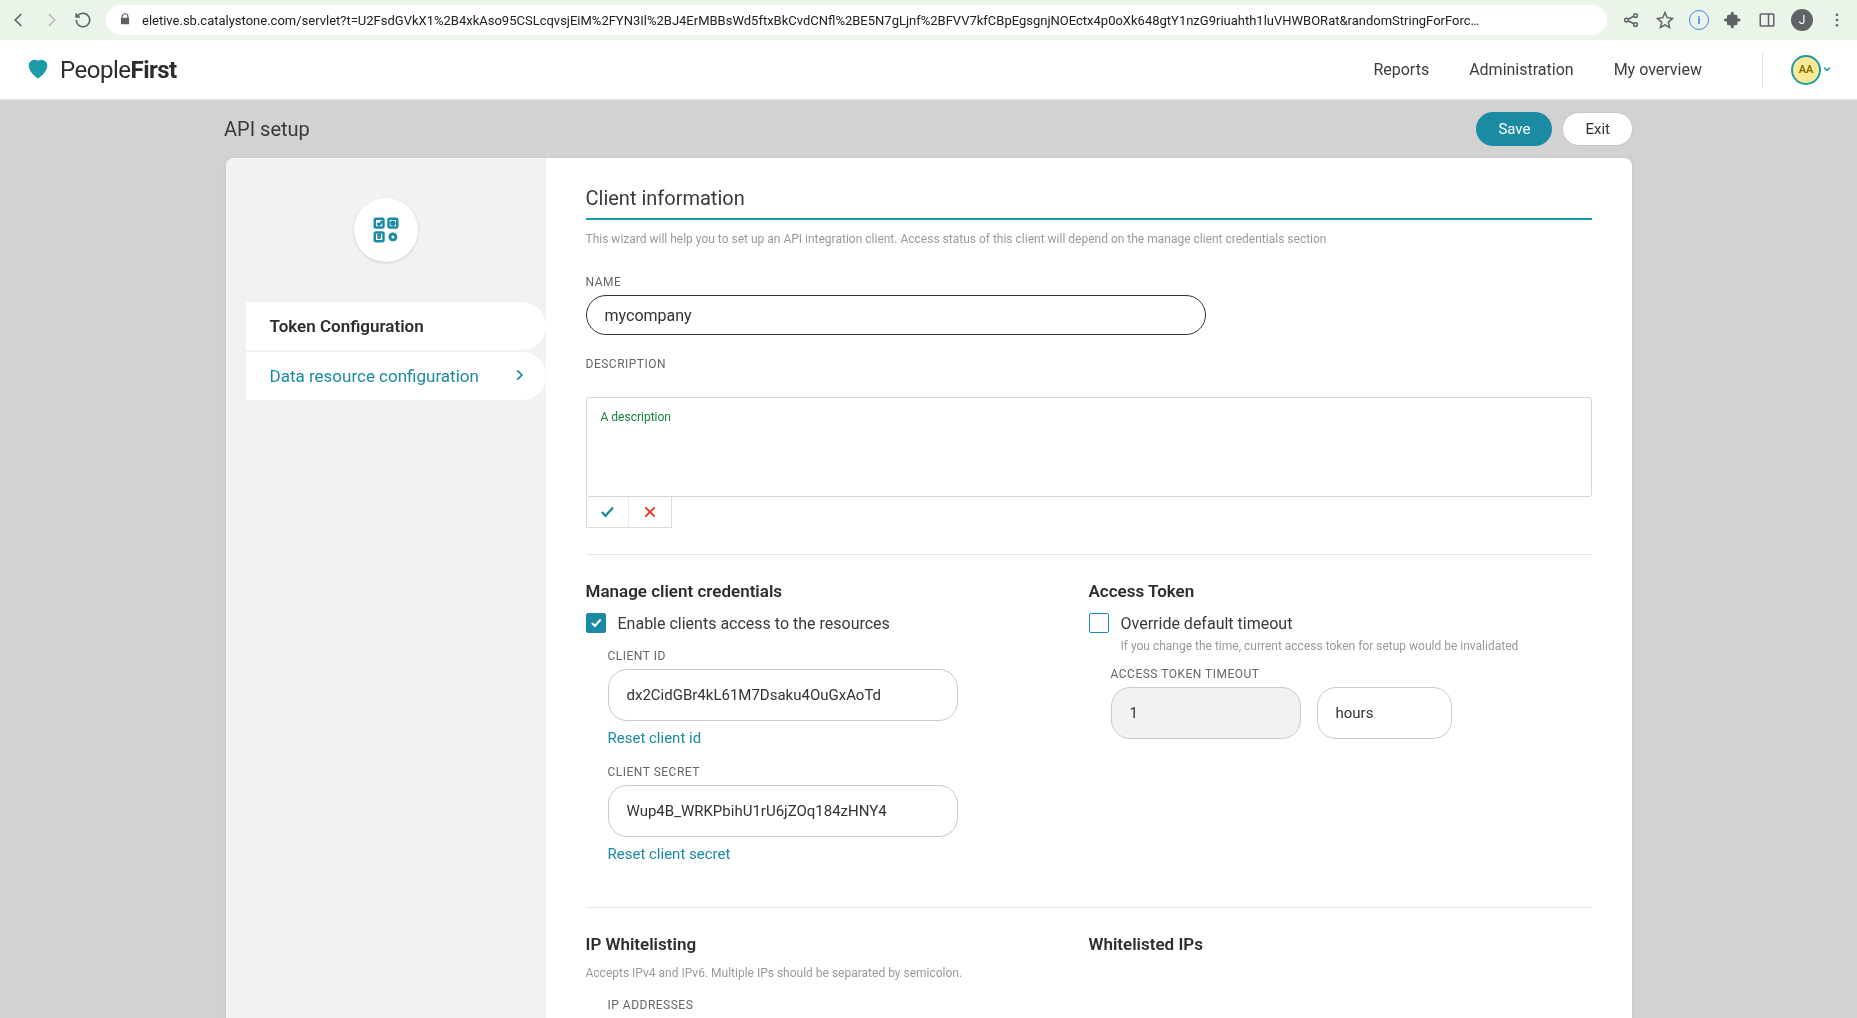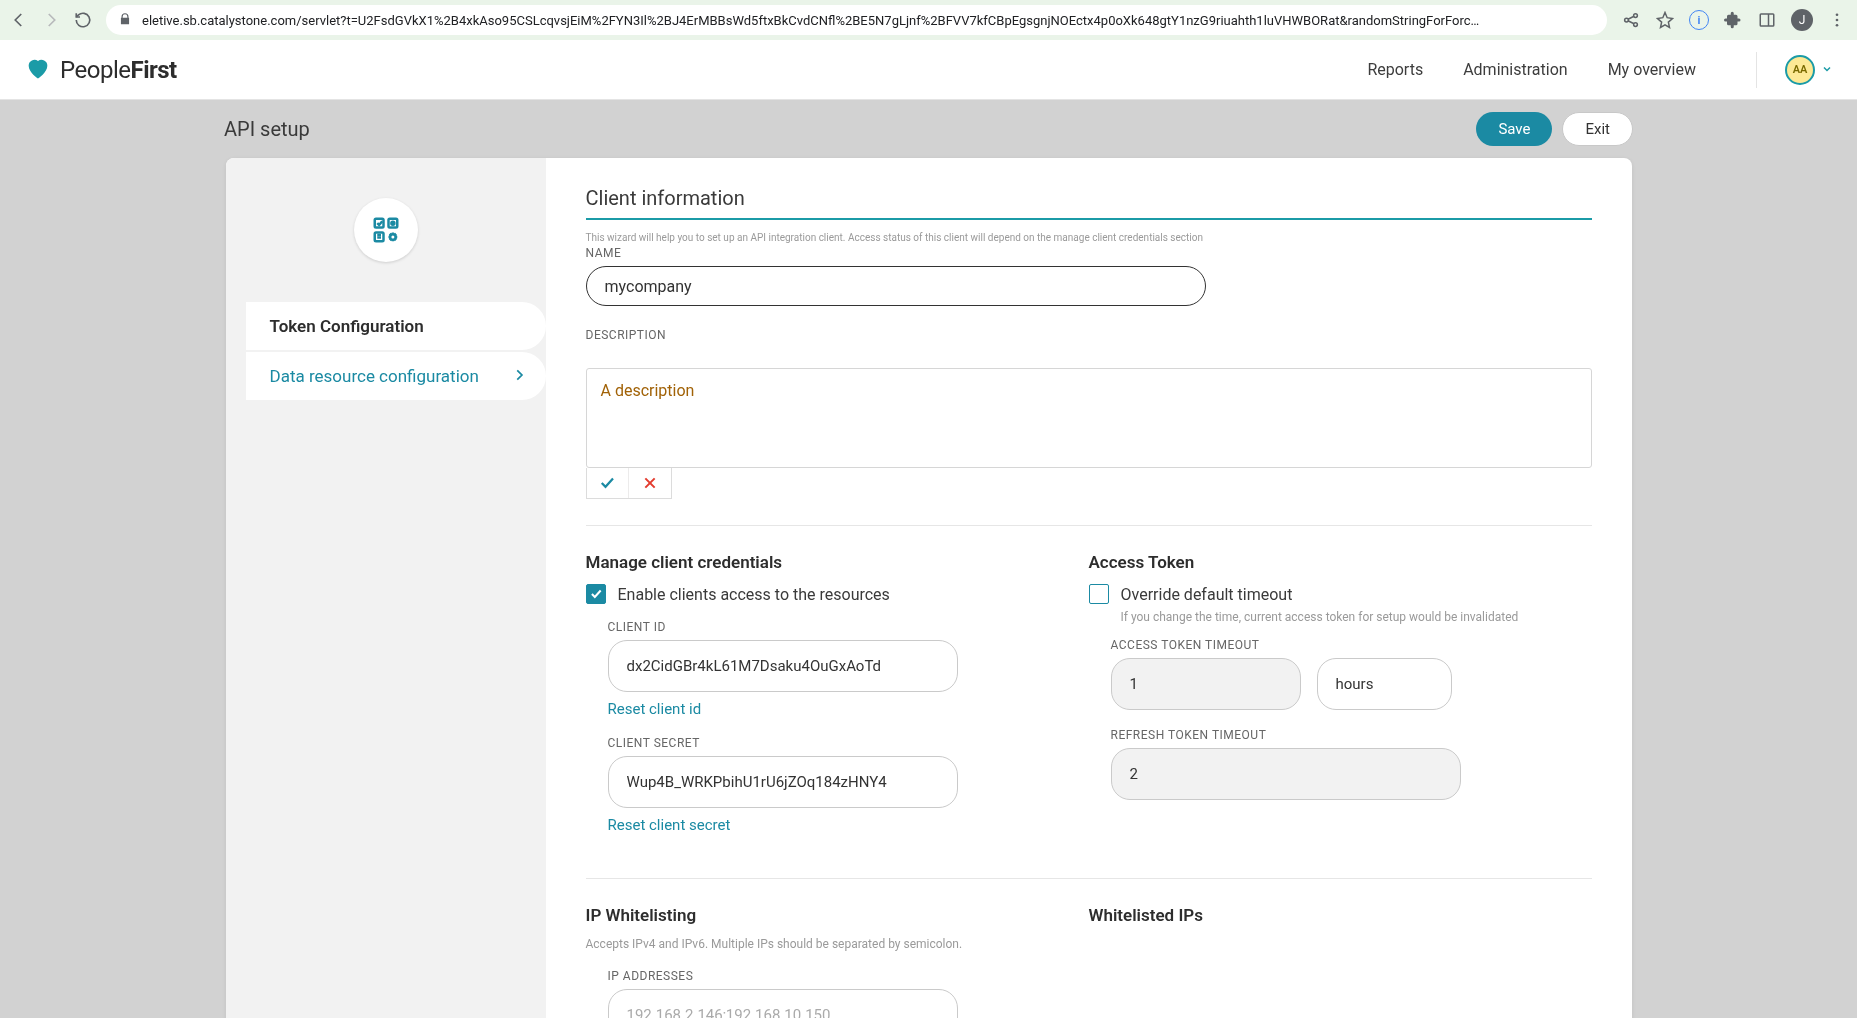--- a/index.html
+++ b/index.html
@@ -19,21 +19,21 @@
   .profile-icon { width:22px; height:22px; border-radius:50%; background:#5f6368; color:#fff; display:flex; align-items:center; justify-content:center; font-size:12px; }
 
   
   .app-header { background:#fff; height: 60px; display:flex; align-items:center; justify-content:space-between; padding: 0 24px; border-bottom:1px solid #e4e4e4; }
   .brand { display:flex; align-items:center; gap:8px; }
   .brand-heart { color:#1b9ba7; }
   .brand-text { font-size:24px; font-weight:400; color:#2d2d2d; letter-spacing:-0.5px; }
   .brand-text b { font-weight:700; }
   .header-nav { display:flex; align-items:center; gap:40px; font-size:16px; color:#3d3d3d; }
   .header-nav span { cursor:pointer; }
-  .avatar-wrap { display:flex; align-items:center; gap:6px; padding-left:28px; border-left:1px solid #e4e4e4; margin-left:20px; height:36px; }
+  .avatar-wrap { display:flex; align-items:center; padding-left:28px; border-left:1px solid #e4e4e4; margin-left:20px; height:36px; }
   .avatar { width:30px; height:30px; border:2px solid #1b9ba7; border-radius:50%; background:#fde995; display:flex; align-items:center; justify-content:center; font-size:11px; font-weight:600; color:#7a6a00; }
   .avatar-chevron { color:#1b9ba7; }
 
   
   .sub-header { height:58px; display:flex; align-items:center; justify-content:space-between; padding: 0 24px; }
   .sub-left { margin-left: 200px; }
   .sub-title { font-size:20px; color:#3a3a3a; }
   .sub-right { display:flex; gap:10px; margin-right: 200px; }
   .btn { height:34px; padding:0 22px; border-radius:17px; font-size:15px; border:none; cursor:pointer; }
   .btn-save { background:#1b8aa3; color:#fff; }
@@ -45,28 +45,28 @@
   .side-icon-wrap { display:flex; justify-content:center; margin-bottom:40px; }
   .side-icon { width:64px; height:64px; border-radius:50%; background:#fff; box-shadow:0 1px 3px rgba(0,0,0,0.15); display:flex; align-items:center; justify-content:center; color:#1b8aa3; }
   .side-item { height:48px; display:flex; align-items:center; justify-content:space-between; padding:0 20px 0 24px; font-size:17px; border-top-right-radius:24px; border-bottom-right-radius:24px; margin-left:20px; margin-right:0; margin-bottom:2px; }
   .side-item.active { background:#fff; color:#2d2d2d; font-weight:600; }
   .side-item.link { background:#fff; color:#1b8aa3; font-weight:400; cursor:pointer; }
   .side-item .chev { color:#1b8aa3; }
 
   .content { flex:1; padding: 28px 40px 40px 40px; }
 
   .section-title { font-size:20px; color:#3a3a3a; padding-bottom:8px; border-bottom:2px solid #1b9ba7; margin-bottom:12px; }
-  .help-text { color:#9a9a9a; font-size:10px; margin-bottom:3px; }
+  .help-text { color:#9a9a9a; font-size:12px; margin-bottom:29px; }
 
   .field-label { font-size:12px; color:#666; letter-spacing:0.5px; margin-bottom:6px; text-transform:uppercase; }
   .text-input { width:620px; height:40px; border:1.5px solid #333; border-radius:20px; padding:10px 18px; font-size:16px; color:#333; outline:none; }
   .text-input-ro { width:350px; height:52px; border:1px solid #cacaca; background:#fff; border-radius:19px; padding:0 18px; font-size:15px; color:#333; }
   .text-input-ro.grey { background:#f2f2f2; width:190px; }
   .text-input-ro.grey.sm { width:135px; }
-  .desc-box { width:100%; min-height:100px; border:1px solid #d6d6d6; border-radius:3px; padding:12px 14px; font-size:16px; color:#a16207; margin-top:26px; }
+  .desc-box { width:100%; min-height:100px; border:1px solid #d6d6d6; border-radius:3px; padding:12px 14px; font-size:12px; color:#15803d; margin-top:26px; }
   .desc-actions { display:inline-flex; border:1px solid #dcdcdc; border-top:none; background:#fff; }
   .desc-act { width:42px; height:30px; display:flex; align-items:center; justify-content:center; border-right:1px solid #ecebeb; }
   .desc-act:last-child { border-right:none; }
 
   .divider { border:none; border-top:1px solid #e6e6e6; margin:26px 0; }
 
   .two-col { display:flex; }
   .col { flex:1; }
   .sub-sec-title { font-size:17px; font-weight:600; color:#2d2d2d; margin-bottom:12px; }
   .cb-row { display:flex; align-items:center; gap:12px; margin-bottom:16px; }
@@ -276,24 +276,20 @@
         <div class="cb-help">If you change the time, current access token for setup would be invalidated</div>
 
         <div class="indent">
           <div class="field-group">
             <div class="field-label">ACCESS TOKEN TIMEOUT</div>
             <div class="inline-row">
               <input class="text-input-ro grey" readonly="" value="1" style="">
               <input class="text-input-ro grey sm" style="background: rgb(255, 255, 255);" readonly="" value="hours">
             </div>
           </div>
-          <div class="field-group">
-            <div class="field-label">REFRESH TOKEN TIMEOUT</div>
-            <input class="text-input-ro grey" style="width: 350px;" readonly="" value="2">
-          </div>
         </div>
       </div>
     </div>
 
     <hr class="divider">
 
     <div class="two-col">
       <div class="col">
         <div class="sub-sec-title">IP Whitelisting</div>
         <div class="help-text" style="font-size:12px;margin-bottom:18px;">Accepts IPv4 and IPv6. Multiple IPs should be separated by semicolon.</div>

